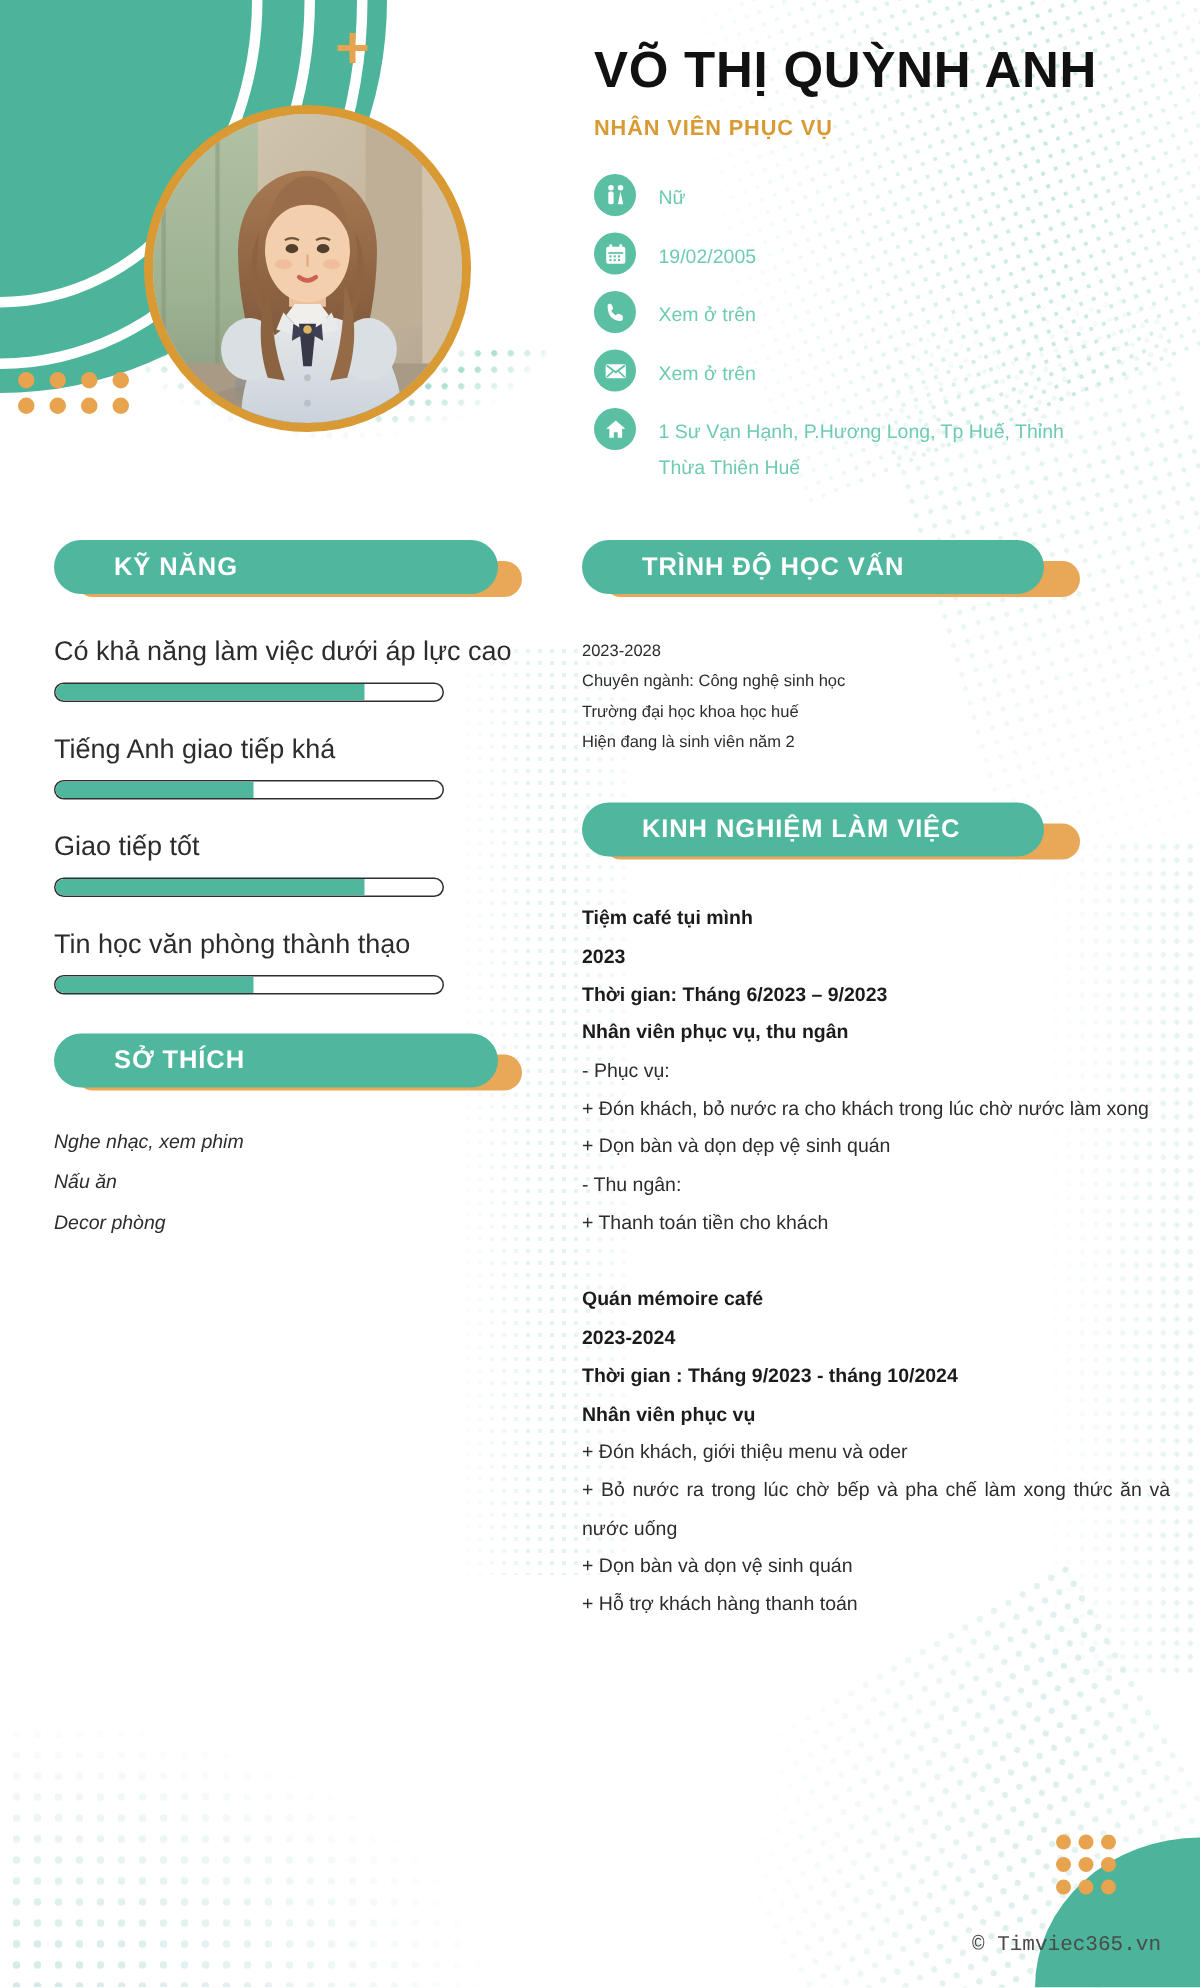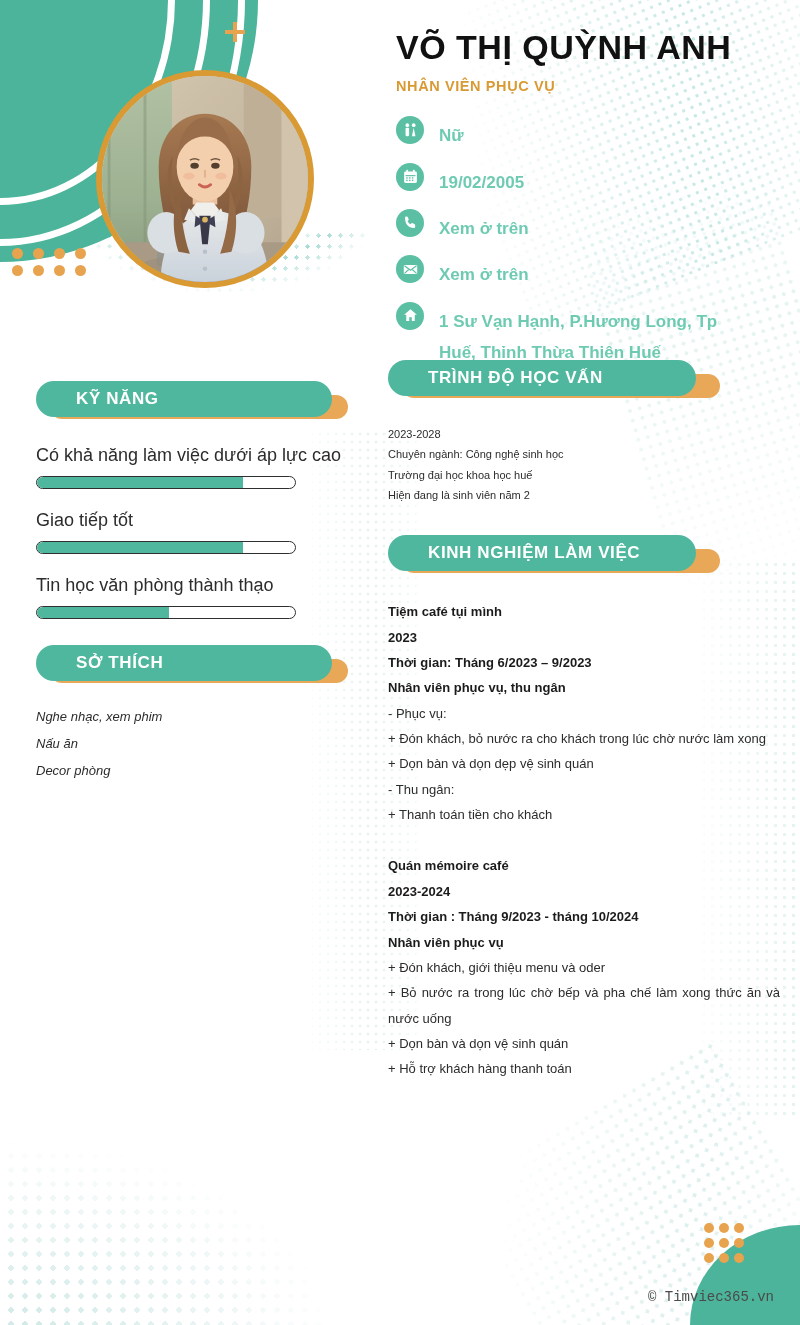--- a/index.html
+++ b/index.html
@@ -160,28 +160,27 @@
   .contact-row { display: flex; align-items: flex-start; margin-bottom: 11px; }
   .contact-icon {
     flex: 0 0 auto;
     width: 28px; height: 28px; border-radius: 50%;
     background: #5BBFA4;
     display: flex; align-items: center; justify-content: center;
   }
   .contact-icon svg { width: 17px; height: 17px; fill: #fff; }
   .contact-text {
     margin-left: 15px; margin-top: 4px;
-    font-size: 17px; color: #6ECBB2; line-height: 1.85;
+    font-size: 13px; color: #6ECBB2; line-height: 1.85;
     max-width: 300px;
-    font-weight: bold;
   }
 
   
   .content { position: relative; z-index: 2; display: flex; padding: 0 20px; }
-  .col-left  { width: 352px; padding-left: 16px; margin-top: 21px; }
+  .col-left  { width: 352px; padding-left: 16px; }
   .col-right { width: 408px; padding-left: 16px; }
 
   
   .pill-wrap { position: relative; margin-bottom: 26px; height: 38px; }
   .pill-shadow {
     position: absolute;
     left: 14px; top: 14px;
     width: 298px; height: 24px;
     background: #E8A34E;
     border-radius: 0 14px 14px 14px;
@@ -454,20 +453,26 @@
 
     <div>
 
       <div class="skill-item">
         <div class="skill-label">Có khả năng làm việc dưới áp lực cao</div>
         <div class="skill-track">
           <div class="skill-fill" id="skill-fill-0" style="width: 80%;"></div>
         </div>
       </div>
 
+      <div class="skill-item">
+        <div class="skill-label">Tiếng Anh giao tiếp khá</div>
+        <div class="skill-track">
+          <div class="skill-fill" id="skill-fill-1" style="width: 51%;"></div>
+        </div>
+      </div>
 
       <div class="skill-item">
         <div class="skill-label">Giao tiếp tốt</div>
         <div class="skill-track">
           <div class="skill-fill" id="skill-fill-2" style="width: 80%;"></div>
         </div>
       </div>
 
       <div class="skill-item">
         <div class="skill-label">Tin học văn phòng thành thạo</div>

